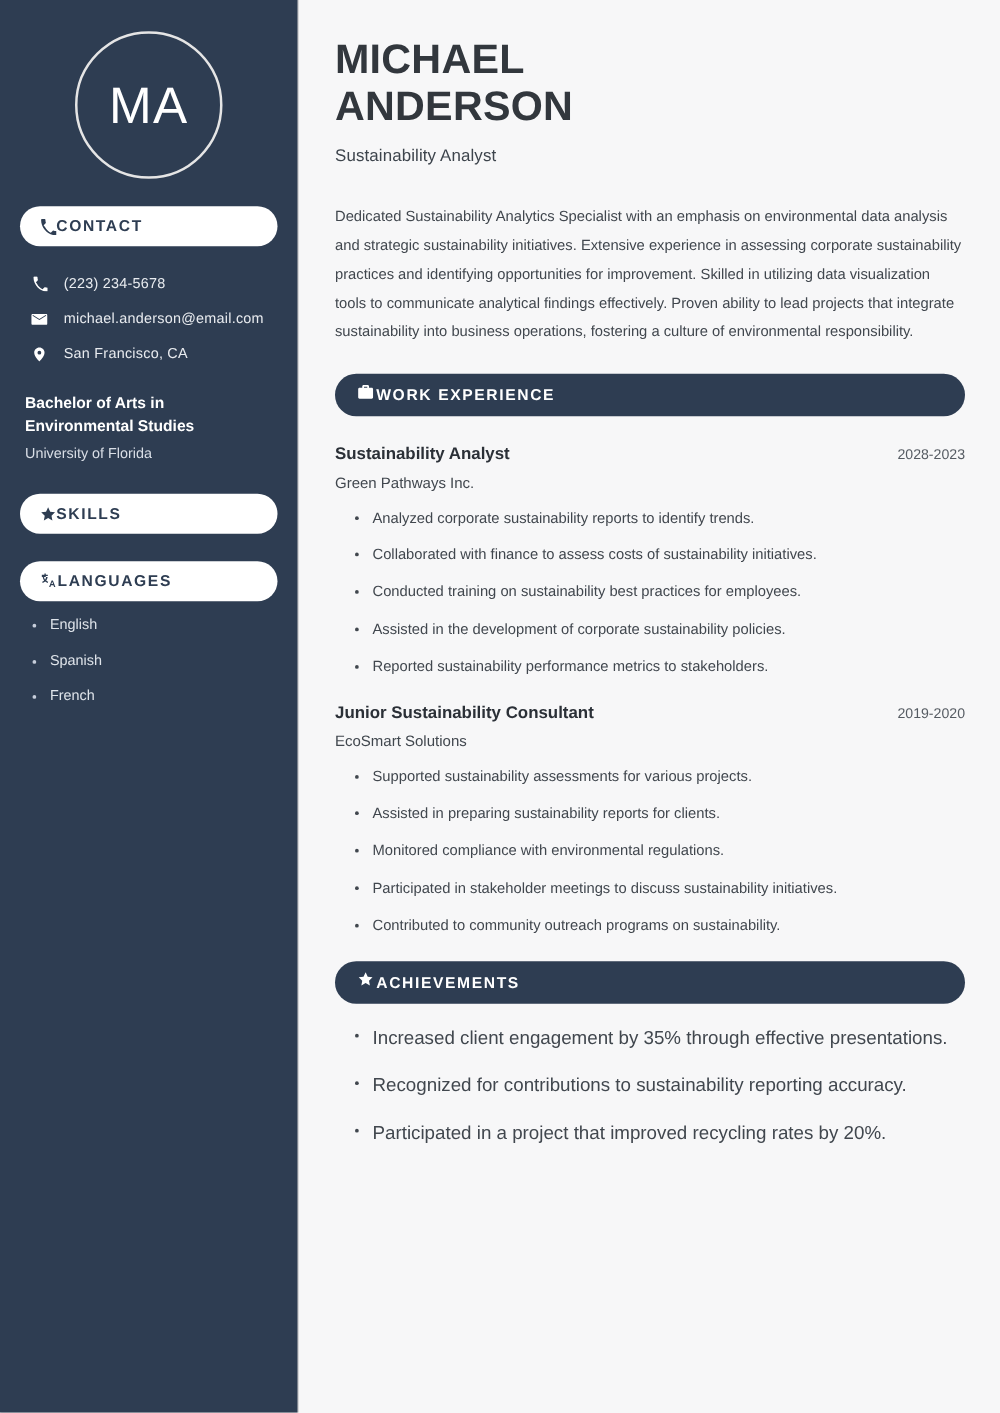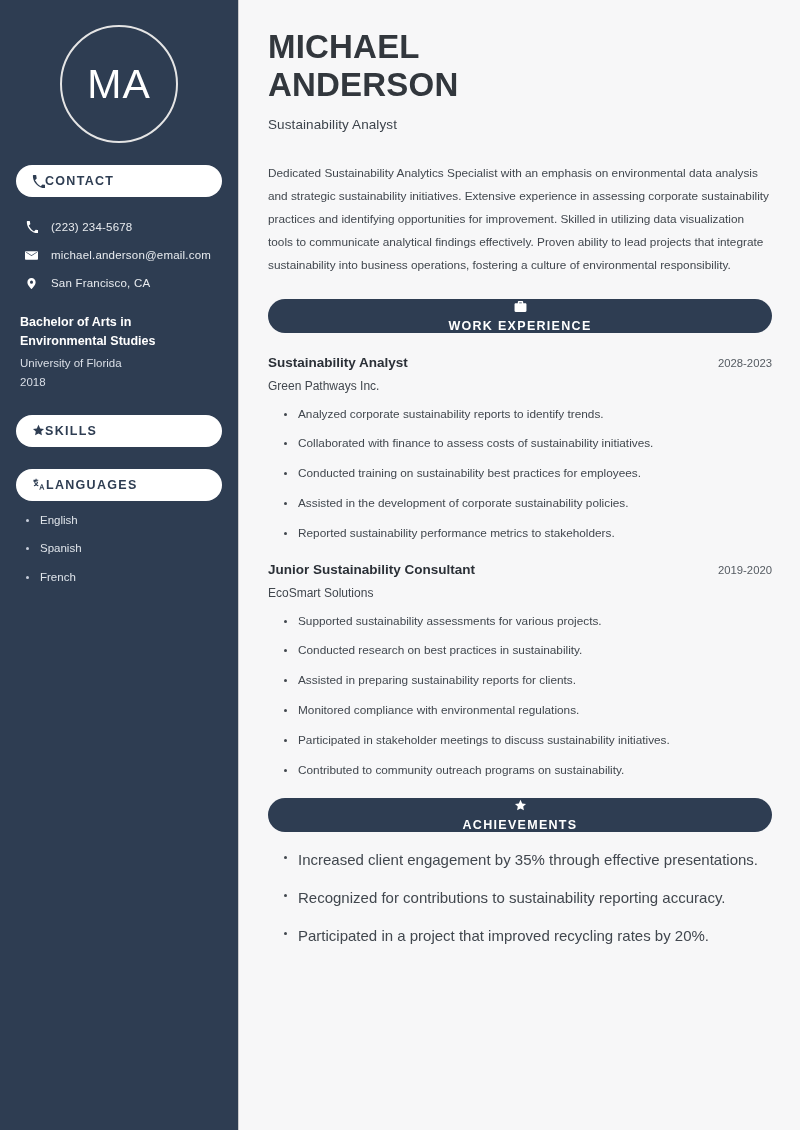--- a/index.html
+++ b/index.html
@@ -160,21 +160,20 @@
 
   .section-pill {
     margin-top: 22px;
     background: #2e3d52;
     border-radius: 999px;
     height: 34px;
     display: flex;
     align-items: center;
     padding: 0 18px;
     gap: 2px;
-    flex-direction: column;
   }
   .section-pill .pill-label {
     color: #ffffff;
     font-size: 12.5px;
     font-weight: bold;
     letter-spacing: 1.3px;
   }
 
   .job { margin-top: 22px; }
   .job-head {
@@ -284,21 +283,20 @@
             </svg>
         </span>
         <span class="txt">San Francisco, CA</span>
       </div>
     </div>
 
 
     <div class="edu-block">
       <div class="edu-degree">Bachelor of Arts in Environmental Studies</div>
       <div class="edu-school">University of Florida</div>
-      <div class="edu-year">2018</div>
     </div>
 
     <div class="pill">
       <span class="ic">
         <svg width="13" height="13" viewBox="0 0 24 24" fill="#2e3d52">
             <path d="M12 1.6l3.1 6.5 7.1.9-5.2 4.9 1.3 7-6.3-3.4-6.3 3.4 1.3-7L1.8 9l7.1-.9L12 1.6z"></path>
           </svg>
       </span>
       <span class="pill-label">SKILLS</span>
     </div>
@@ -358,21 +356,20 @@
     </div>
 
     <div class="job">
       <div class="job-head">
         <span class="job-title">Junior Sustainability Consultant</span>
         <span class="job-dates">2019-2020</span>
       </div>
       <div class="job-company">EcoSmart Solutions</div>
       <ul class="bullets">
         <li>Supported sustainability assessments for various projects.</li>
-        <li>Conducted research on best practices in sustainability.</li>
         <li>Assisted in preparing sustainability reports for clients.</li>
         <li>Monitored compliance with environmental regulations.</li>
         <li>Participated in stakeholder meetings to discuss sustainability initiatives.</li>
         <li>Contributed to community outreach programs on sustainability.</li>
       </ul>
     </div>
 
     <div class="section-pill">
       <span class="ic">
         <svg width="13" height="13" viewBox="0 0 24 24" fill="#ffffff">

